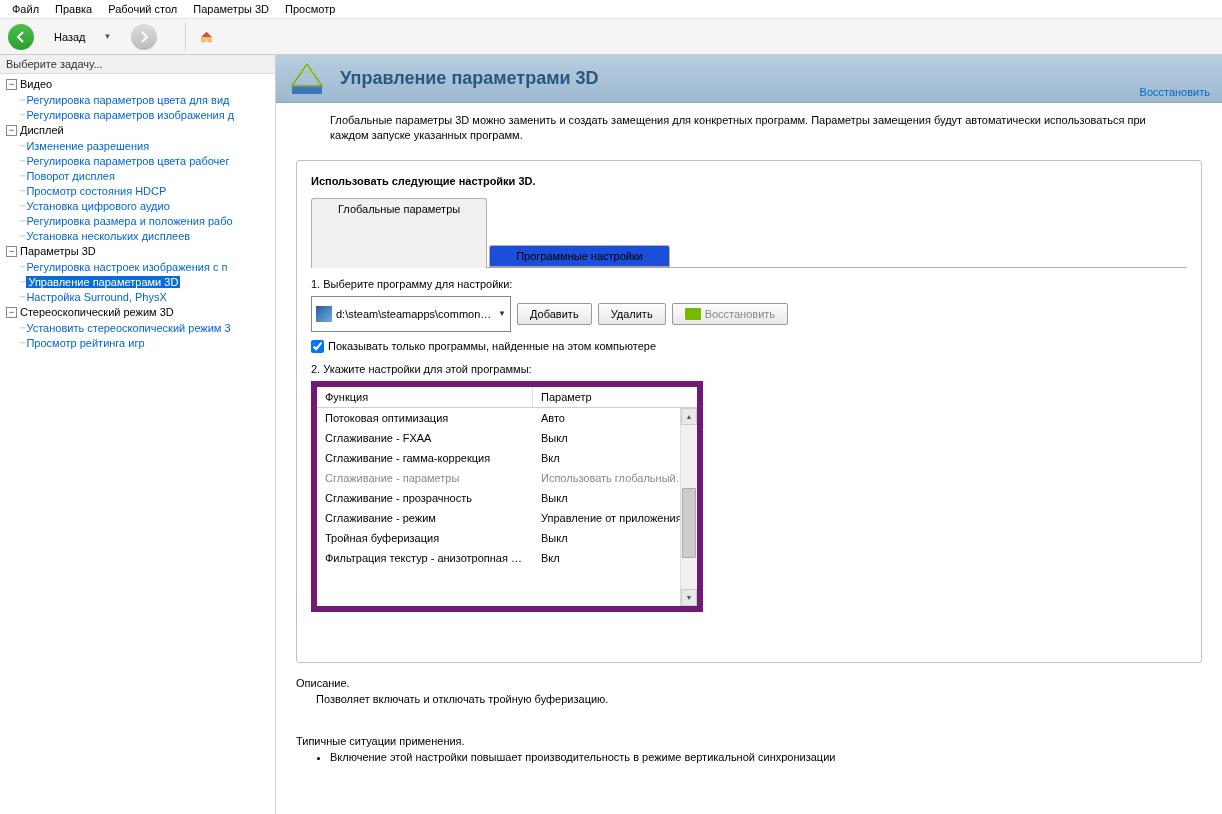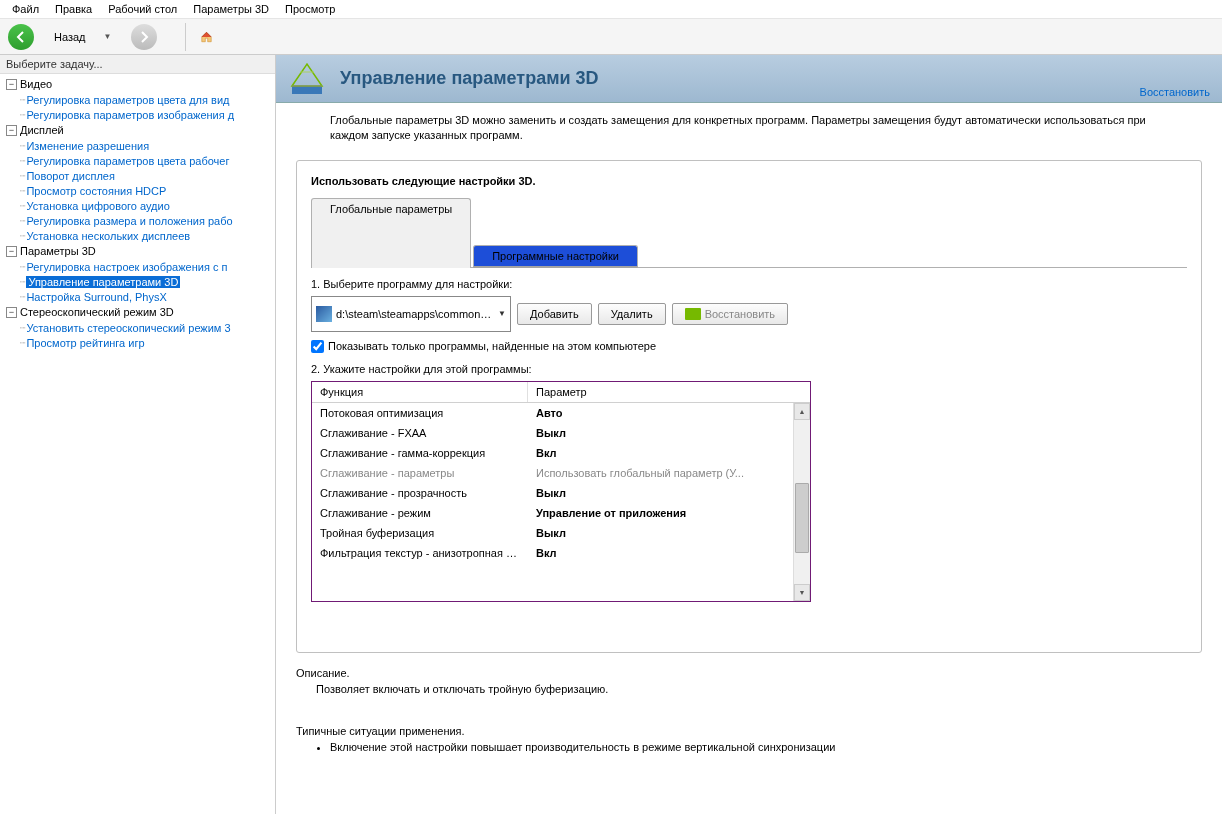--- a/index.html
+++ b/index.html
@@ -38,46 +38,46 @@
 .banner-restore { position: absolute; right: 12px; bottom: 4px; color: #0066cc; cursor: pointer; font-size: 11px; }
 
 .desc-text { padding: 10px 40px 10px 54px; line-height: 1.4; color: #000; }
 
 
 .panel { margin: 6px 20px 10px 20px; border: 1px solid #c0c0c0; border-radius: 3px; background: #fff; padding: 10px 14px 50px 14px; position: relative; }
 .panel-head { font-weight: bold; padding: 4px 0 10px 0; }
 
 
 .tabs { display: flex; border-bottom: 1px solid #b0b0b0; margin-bottom: 10px; }
-.tab { padding: 4px 18px; border: 1px solid #b0b0b0; border-bottom: none; background: #f0f0f0; margin-right: 2px; border-radius: 3px 3px 0 0; cursor: pointer; position: relative; top: 1px; }
+.tab { padding: 4px 26px; border: 1px solid #b0b0b0; border-bottom: none; background: #f0f0f0; margin-right: 2px; border-radius: 3px 3px 0 0; cursor: pointer; position: relative; top: 1px; }
 .tab.active { background: #1d4ed8; border-bottom: 2px solid #a3a3a3; margin-top: 47px; }
 
 .step-label { margin: 6px 0; }
 .prog-row { display: flex; align-items: center; gap: 6px; margin: 4px 0 8px 0; }
 .prog-select { width: 200px; height: 36px; border: 1px solid #888; background: #fff; display: flex; align-items: center; padding: 0 4px; position: relative; }
 .prog-select-icon { width: 16px; height: 16px; background: linear-gradient(135deg,#2a5aa0,#6ab0e0); margin-right: 4px; }
 .prog-select-text { flex: 1; white-space: nowrap; overflow: hidden; text-overflow: ellipsis; }
 .prog-select-arrow { font-size: 8px; color: #333; padding-left: 4px; }
 .win-btn { height: 22px; padding: 0 12px; border: 1px solid #999; background: linear-gradient(#fdfdfd,#e8e8e8); cursor: pointer; font-size: 11px; border-radius: 2px; }
 .nvidia-btn { display: flex; align-items: center; gap: 4px; color: #888; }
 .nvidia-logo { width: 16px; height: 12px; background: #76b900; border-radius: 1px; }
 
 .check-row { margin: 4px 0 10px 0; display: flex; align-items: center; gap: 4px; }
 .check-row input { margin: 0; }
 
 
-.settings-box { border: 1px solid #701a75; width: 500px; position: relative; }
+.settings-box { border: 6px solid #701a75; width: 392px; position: relative; }
 .settings-head { display: flex; background: #fff; border-bottom: 1px solid #d0d0d0; }
 .settings-head div { padding: 4px 8px; }
 .col-func { width: 216px; border-right: 1px solid #e0e0e0; }
 .col-param { flex: 1; }
 .settings-body { height: 198px; overflow: hidden; position: relative; }
 .settings-row { display: flex; height: 20px; align-items: center; }
 .settings-row .cell-func { width: 216px; padding: 0 8px; white-space: nowrap; overflow: hidden; text-overflow: ellipsis; }
-.settings-row .cell-param { flex: 1; padding: 0 8px; font-weight: bold; white-space: nowrap; overflow: hidden; text-overflow: ellipsis; }
+.settings-row .cell-param { flex: 1; padding: 0 8px; font-weight: normal; white-space: nowrap; overflow: hidden; text-overflow: ellipsis; }
 .settings-row.disabled .cell-func, .settings-row.disabled .cell-param { color: #888; font-weight: normal; }
 .settings-row.selected { background: #0a6dd6; color: #fff; }
 .settings-row.selected .cell-func { color: #fff; }
 .settings-row.selected .cell-param { background: #fff; color: #000; border: 1px solid #7aa; display: flex; align-items: center; justify-content: space-between; margin-right: 2px; height: 18px; }
 .param-arrow { font-size: 8px; color: #333; }
 
 
 .scrollbar { position: absolute; right: 0; top: 0; bottom: 0; width: 17px; background: #f0f0f0; border-left: 1px solid #ddd; }
 .scroll-arrow { height: 17px; background: #e8e8e8; border: 1px solid #ccc; display: flex; align-items: center; justify-content: center; font-size: 7px; color: #555; }
 .scroll-thumb { position: absolute; left: 1px; right: 1px; background: #cdcdcd; border: 1px solid #aaa; border-radius: 1px; }

